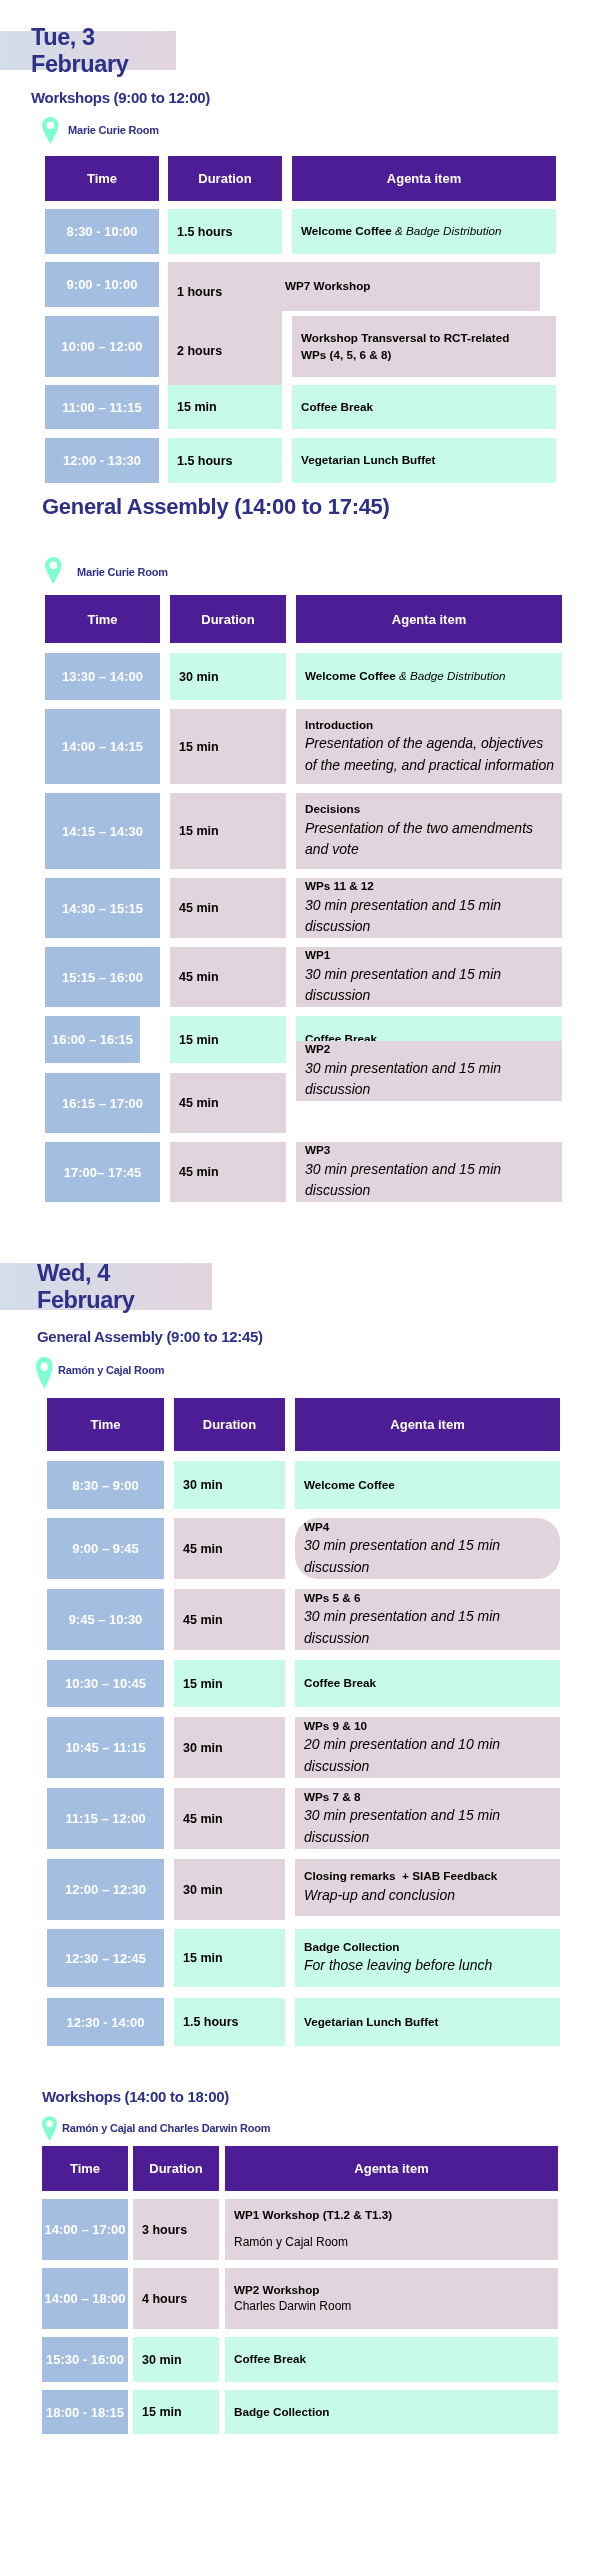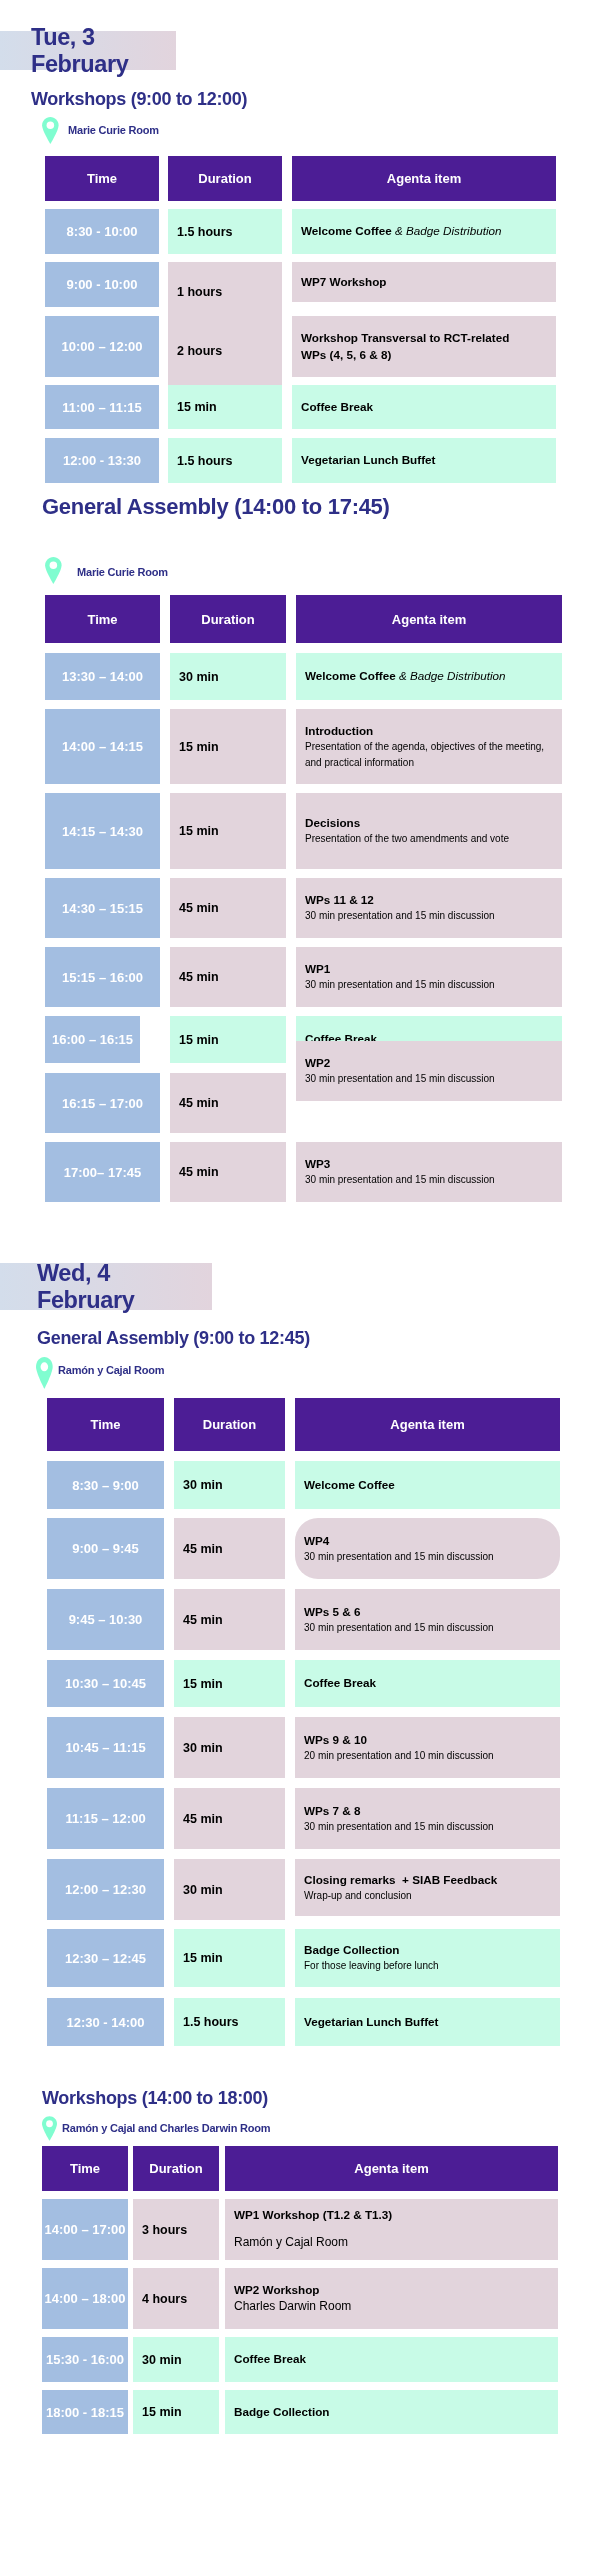--- a/index.html
+++ b/index.html
@@ -2,32 +2,32 @@
 <html style="font-size:12px"><head>
 <meta charset="utf-8">
 <style>
   html, body { margin:0; padding:0; background:#ffffff; }
   body { width:601px; height:2576px; position:relative; overflow:hidden;
          font-family:"Liberation Sans", "DejaVu Sans", sans-serif; color:#000; }
   .day-banner { position:absolute; left:0; height:39px;
     background:linear-gradient(90deg,#d3ddeb 0%,#e2d4dd 100%);
     display:flex; align-items:center; box-sizing:border-box; }
   .day-banner span { font-weight:700; color:#2e2f87; font-size:23.5px; letter-spacing:-0.4px; }
-  .section-title { position:absolute; font-weight:700; color:#2e2f87; font-size:18px; letter-spacing:-0.3px; white-space:nowrap; }
+  .section-title { position:absolute; font-weight:700; color:#2e2f87; font-size:15px; letter-spacing:-0.3px; white-space:nowrap; }
   .pin { position:absolute; width:16.7px; height:27px; }
   .room { position:absolute; font-weight:700; color:#2e2f87; font-size:11px; white-space:nowrap; letter-spacing:-0.2px; }
   .cell { position:absolute; box-sizing:border-box; display:flex; align-items:center; }
   .hdr { background:#4c1d95; color:#ffffff; font-weight:700; font-size:13px; justify-content:center; }
   .tcell { background:#a3bee1; color:#ffffff; font-weight:700; font-size:13px; justify-content:center; }
   .green { background:#c8fbe7; }
   .mauve { background:#e2d4dc; }
   .dur { font-weight:700; font-size:12.5px; padding-left:9px; }
   .item { flex-direction:column; align-items:flex-start; justify-content:center; padding-left:9px; padding-right:7.6px; }
   .item .t { font-weight:700; font-size:11.7px; line-height:1.4; }
-  .item .s { font-size:10px; line-height:1.55; }
+  .item .s { font-style:italic; font-size:14px; line-height:1.55; }
   .item .r { font-size:12px; line-height:1.45; }
   .item .inline-it { font-style:italic; font-weight:400; }
 </style>
 </head>
 <body>
 
 <div class="day-banner" style="top:31px; width:176px; padding-left:31px;">
   <span>Tue, 3 February</span>
 </div>
 
@@ -44,21 +44,21 @@
   <div class="cell hdr" style="left:292px; top:156px; width:264px; height:45px;">Agenta item</div>
 
   <div class="cell tcell" style="left:45px; top:209px; width:114px; height:45px;">8:30 - 10:00</div>
   <div class="cell dur green" style="left:168px; top:209px; width:114px; height:45px;">1.5 hours</div>
   <div class="cell item green" style="left:292px; top:209px; width:264px; height:45px;">
     <div class="t"><span>Welcome Coffee</span><span class="inline-it"> &amp; Badge Distribution</span></div>
   </div>
 
   <div class="cell tcell" style="left:45px; top:262px; width:114px; height:45px;">9:00 - 10:00</div>
   <div class="cell dur mauve" style="left:168px; top:262px; width:114px; height:60px;">1 hours</div>
-  <div class="cell item mauve" style="left:292px; top:262px; width:264px; height:40px;">
+  <div class="cell item mauve" style="left:276px; top:262px; width:264px; height:49px;">
     <div class="t">WP7 Workshop</div>
   </div>
 
   <div class="cell tcell" style="left:45px; top:316px; width:114px; height:61px;">10:00 – 12:00</div>
   <div class="cell dur mauve" style="left:168px; top:316px; width:114px; height:70px;">2 hours</div>
   <div class="cell item mauve" style="left:292px; top:316px; width:264px; height:61px; padding-right:45px;">
     <div class="t">Workshop Transversal to RCT-related WPs (4, 5, 6 &amp; 8)</div>
   </div>
 
   <div class="cell tcell" style="left:45px; top:385px; width:114px; height:44px;">11:00 – 11:15</div>

